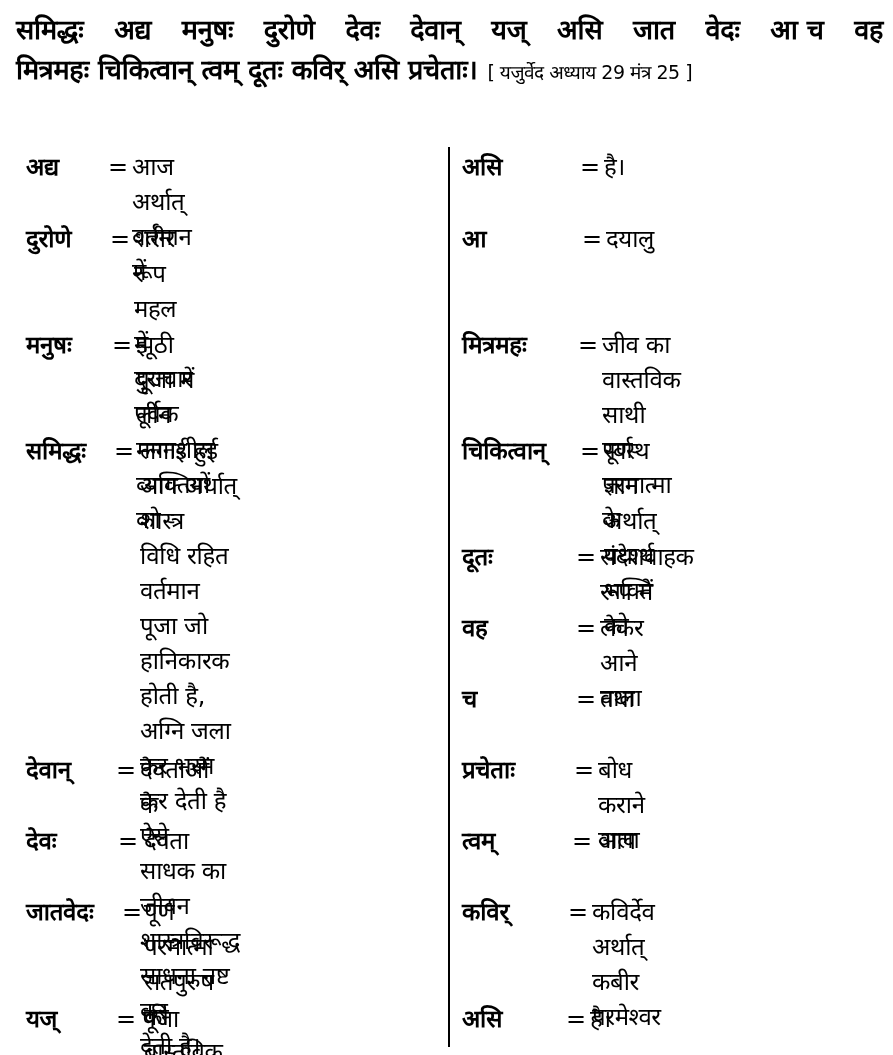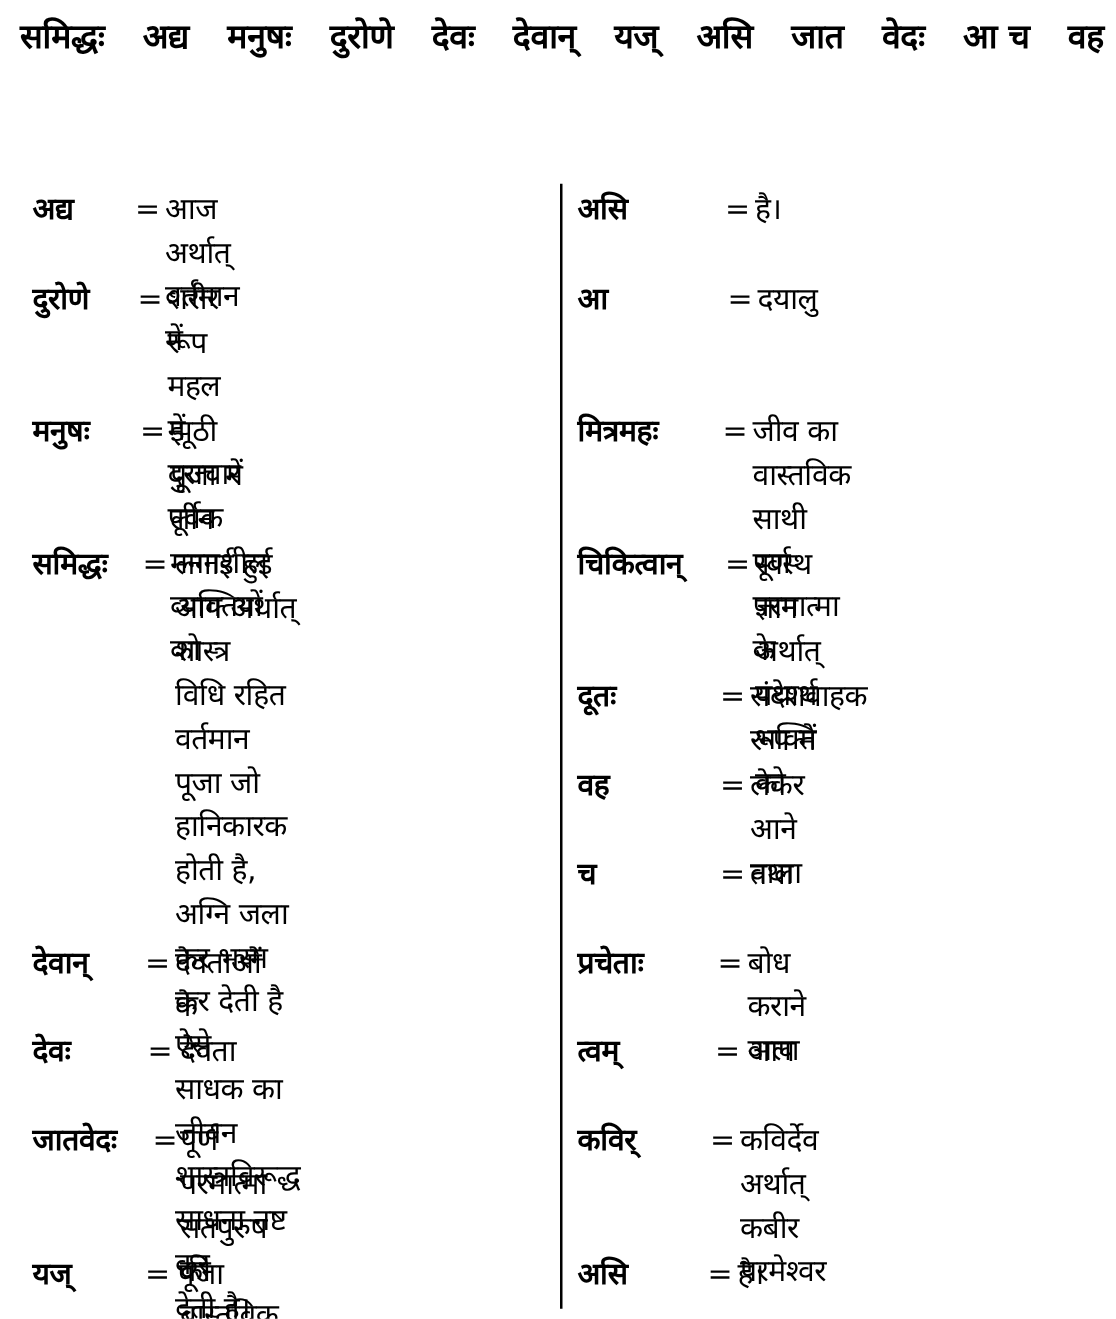--- a/index.html
+++ b/index.html
@@ -81,20 +81,23 @@
     <span>दुरोणे</span>
     <span>देवः</span>
     <span>देवान्</span>
     <span>यज्</span>
     <span>असि</span>
     <span>जात</span>
     <span>वेदः</span>
     <span>आ च</span>
     <span>वह</span>
   </div>
+  <div class="header-line l2">
+    <span>मित्रमहः चिकित्वान् त्वम् दूतः कविर् असि प्रचेताः।</span><span class="ref">[ यजुर्वेद अध्याय 29 मंत्र 25 ]</span>
+  </div>
 </div>
 
 <div class="divider"></div>
 
 <div>
   <div class="entry" style="left:26px; top:150px;">
     <span class="term">अद्य</span>
     <span class="eq" style="left:82px;">=</span>
     <span class="meaning" style="left:106px;">आज अर्थात् वर्तमान में</span>
   </div>

